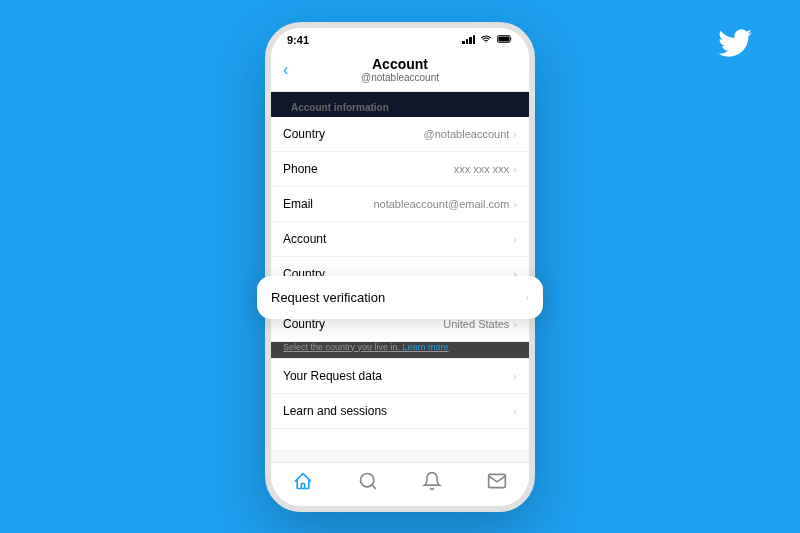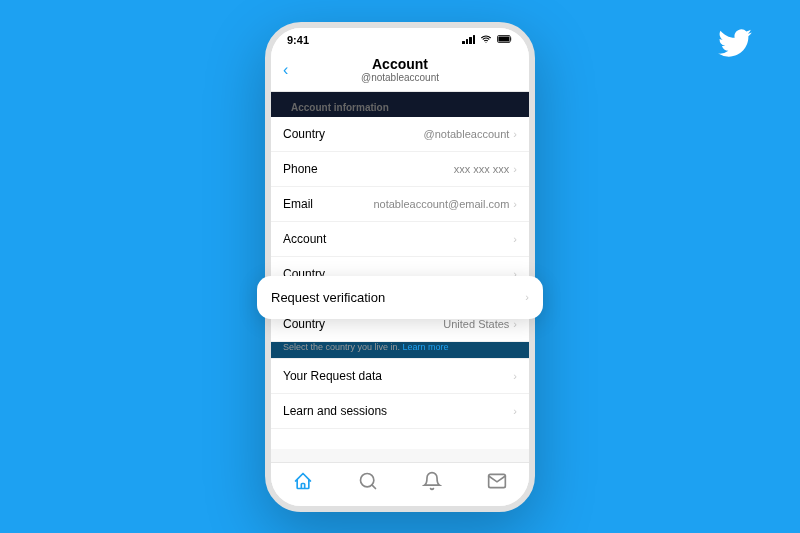--- a/index.html
+++ b/index.html
@@ -186,22 +186,23 @@
       font-size: 13px;
       font-weight: 500;
       color: #000;
       text-align: right;
     }
 
     .country-sub {
       font-size: 9px;
       color: #999;
       padding: 0 12px 6px;
-      background: #0c4a6e;
+      background: #404040;
       border-bottom: 1px solid #f0f0f0;
+      text-decoration: underline;
     }
 
     .learn-more {
       color: #1DA1F2;
     }
 
     
     .bottom-nav {
       background: white;
       border-top: 1px solid #e6e6e6;

